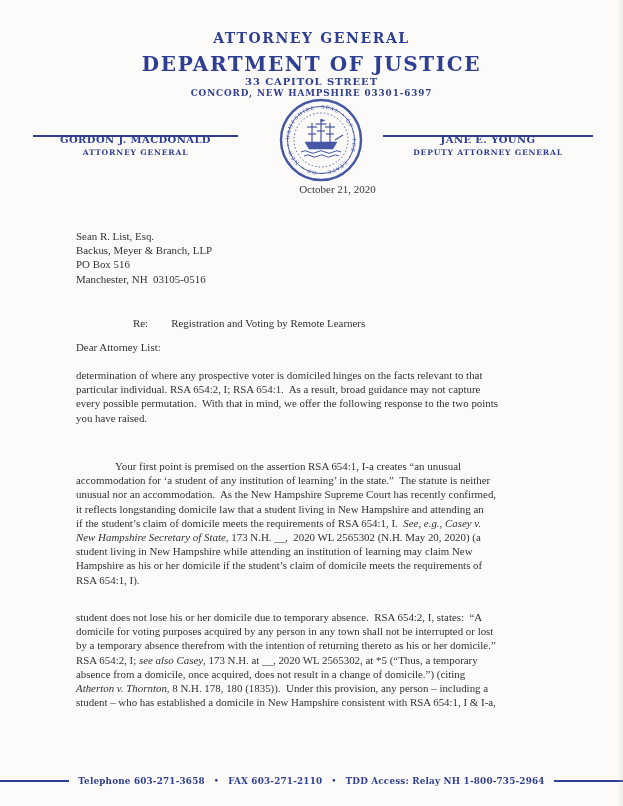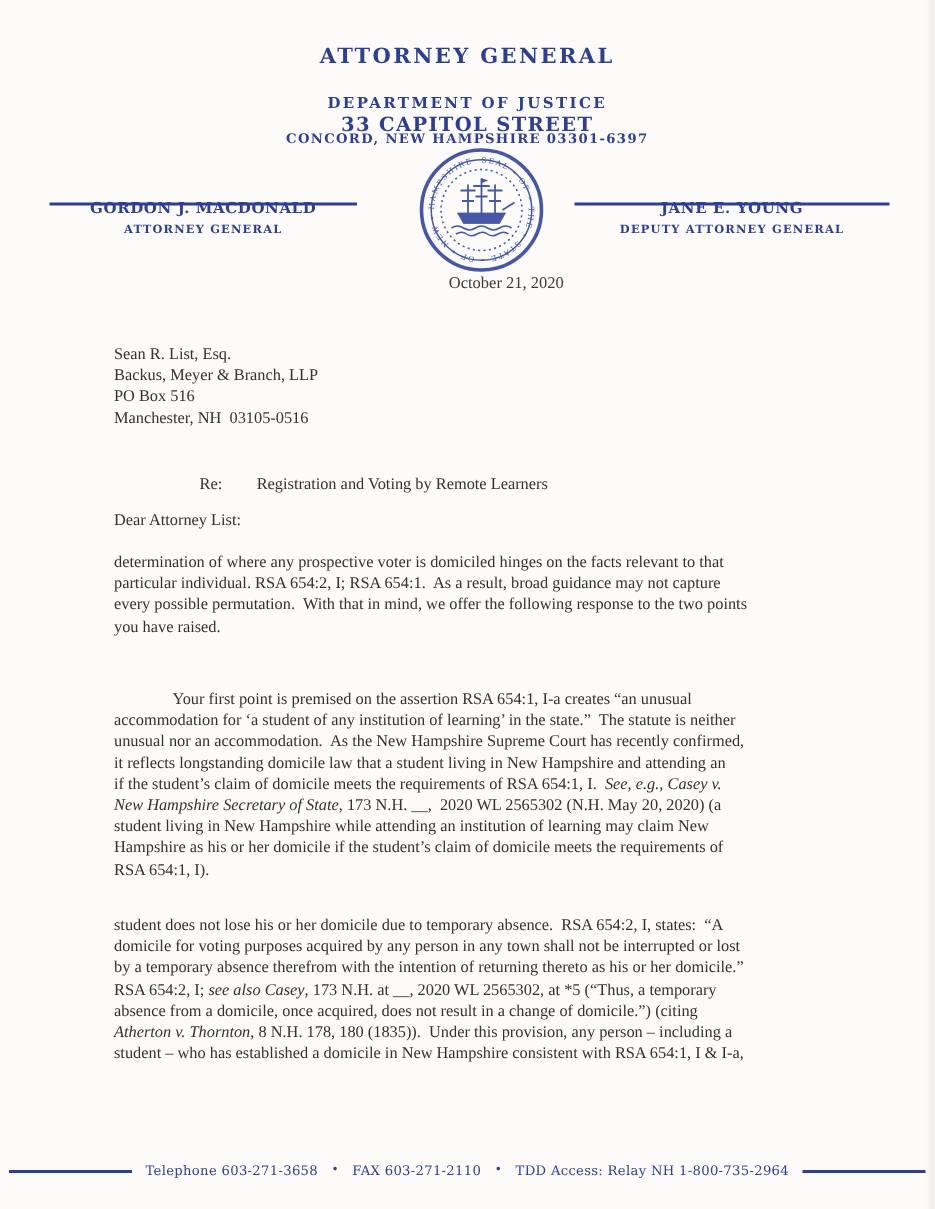--- a/index.html
+++ b/index.html
@@ -5,22 +5,22 @@
   html,body{margin:0;padding:0;}
   body{background:#fcfbf9;font-family:"Liberation Serif",serif;}
   .page{position:relative;width:623px;height:806px;background:#fcfbf9;color:#323232;overflow:hidden;margin:0 auto;}
   .page::after{content:"";position:absolute;top:0;right:0;width:6px;height:100%;
     background:linear-gradient(90deg,rgba(0,0,0,0),rgba(190,200,175,0.28));pointer-events:none;}
 
   
   .lh-center{position:absolute;left:0;right:0;text-align:center;
     font-family:"DejaVu Serif",serif;font-weight:bold;color:#2e3e93;}
   .org1{top:30px;font-size:14px;letter-spacing:1.6px;}
-  .org2{top:64px;font-size:10px;letter-spacing:1.6px;}
-  .addr1{top:76px;font-size:13px;letter-spacing:0.9px;}
+  .org2{top:52px;font-size:20px;letter-spacing:1.6px;}
+  .addr1{top:76px;font-size:10px;letter-spacing:0.9px;}
   .addr2{top:88px;font-size:8.8px;letter-spacing:0.9px;}
 
   .official{position:absolute;top:102px;text-align:center;
     font-family:"DejaVu Serif",serif;font-weight:bold;color:#2e3e93;margin-top:32px;}
   .official .name{font-size:10px;letter-spacing:0.4px;}
   .official .title{font-size:7.6px;letter-spacing:0.8px;margin-top:3px;}
   .official.left{left:33px;width:205px;}
   .official.right{left:383px;width:210px;}
 
   .rule{position:absolute;top:135px;height:2px;background:#2e3e93;}
@@ -42,21 +42,21 @@
   .salutation{top:340px;}
   .p1{top:368px;}
   .p2{top:459px;}
   .p3{top:610px;}
 
   
   .footer{position:absolute;top:776px;left:0;right:0;display:flex;align-items:center;justify-content:center;}
   .fline{width:82px;height:2px;background:#2e3e93;}
   .fline.l{margin-right:9px;}
   .fline.r{margin-left:9px;}
-  .ftext{font-family:"DejaVu Serif",serif;font-weight:normal;color:#2e3e93;
+  .ftext{font-family:"DejaVu Serif",serif;font-weight:bold;color:#2e3e93;
     font-size:8.8px;letter-spacing:0.2px;white-space:pre;}
   .bullet{margin:0 9px;font-size:8px;display:inline-block;transform:translateY(-1px);}
 </style>
 </head>
 <body>
 
 <div class="page">
 
   <header>
     <div class="lh-center org1">ATTORNEY GENERAL</div>

